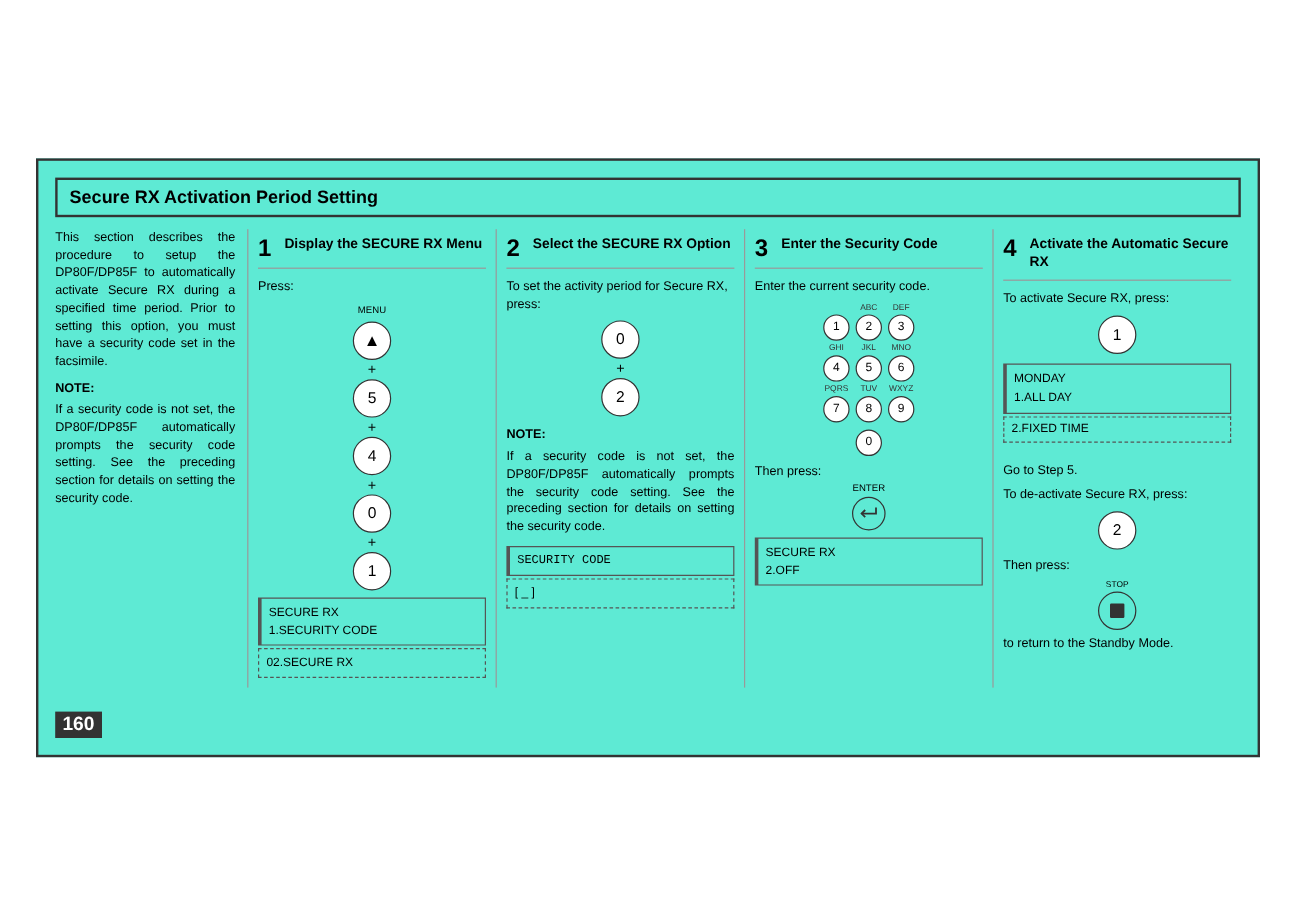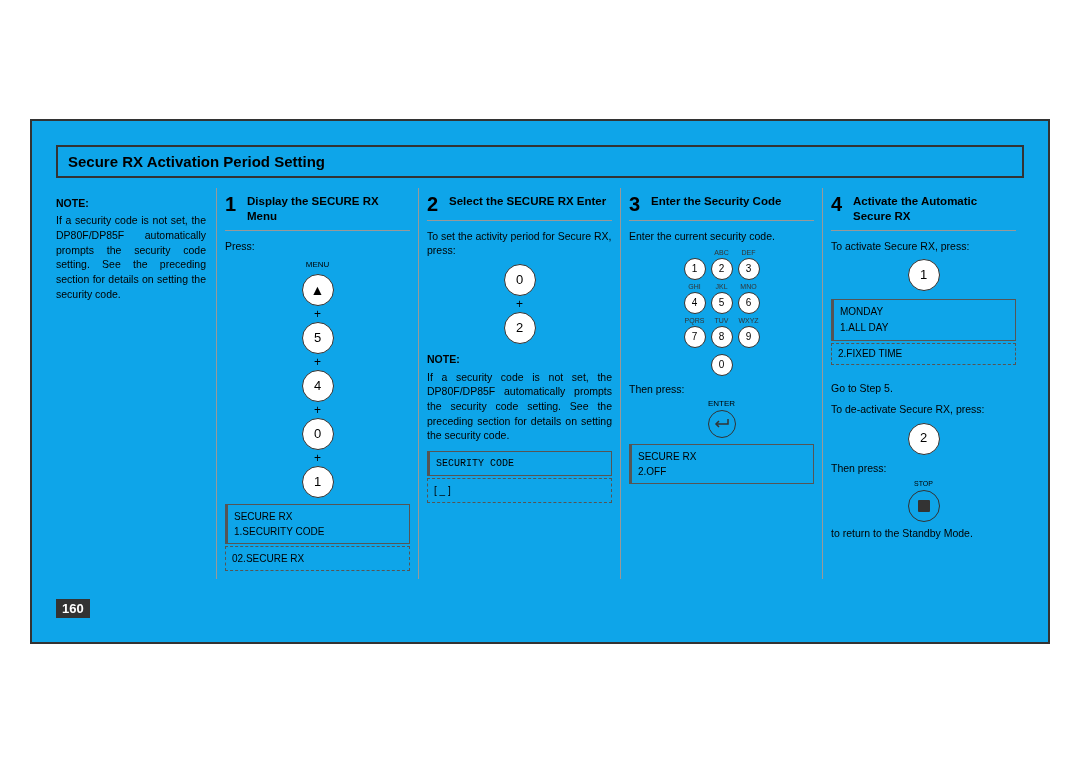--- a/index.html
+++ b/index.html
@@ -10,22 +10,22 @@
       width: 1080px;
       height: 763px;
       overflow: hidden;
       display: flex;
       align-items: center;
       justify-content: center;
     }
     .page {
       width: 1020px;
       border: 2px solid #333;
-      padding: 24px;
-      background: #0ea5e9;
+      padding: 14px;
+      background: #5eead4;
     }
     .page-title {
       font-size: 15px;
       font-weight: bold;
       border: 2px solid #333;
       padding: 6px 10px;
       margin-bottom: 10px;
       display: inline-block;
       width: 100%;
     }
@@ -221,41 +221,42 @@
       line-height: 1.6;
       border-left: 3px solid #555;
     }
     .dashed-item {
       border: 1px dashed #555;
       padding: 3px 6px;
       font-size: 10px;
       margin-top: 2px;
     }
     .page-number {
-      font-size: 13px;
+      font-size: 16px;
       font-weight: bold;
       margin-top: 10px;
       background: #333;
       color: #fff;
       display: inline-block;
       padding: 2px 6px;
     }
     .arrow-up {
       font-size: 14px;
     }
   </style>
 </head>
 <body>
 
 <div class="page">
   <div class="page-title">Secure RX Activation Period Setting</div>
 
   <div class="columns-wrapper">
 
     <div class="col-intro">
+      <p style="font-size:10.5px;line-height:1.4;text-align:justify;">This section describes the procedure to setup the DP80F/DP85F to automatically activate Secure RX during a specified time period. Prior to setting this option, you must have a security code set in the facsimile.</p>
       <p class="note-label">NOTE:</p>
       <p style="font-size:10.5px;line-height:1.4;text-align:justify;">If a security code is not set, the DP80F/DP85F automatically prompts the security code setting. See the preceding section for details on setting the security code.</p>
     </div>
 
     <div class="steps-area">
 
       <div class="step-col">
         <div class="step-header">
           <span class="step-number">1</span>
           <span class="step-title">Display the SECURE RX Menu</span>
@@ -282,21 +283,21 @@
           </div>
           <div class="lcd-dashed">
             02.SECURE RX
           </div>
         </div>
       </div>
 
       <div class="step-col">
         <div class="step-header">
           <span class="step-number">2</span>
-          <span class="step-title">Select the SECURE RX Enter</span>
+          <span class="step-title">Select the SECURE RX Option</span>
         </div>
         <div class="step-body">
           <p>To set the activity period for Secure RX, press:</p>
           <div class="keypad-sequence">
             <div class="btn-circle btn-lg">0</div>
             <span class="plus-sign">+</span>
             <div class="btn-circle btn-lg">2</div>
           </div>
           <div class="note-box">
             <span class="note-bold">NOTE:</span>

